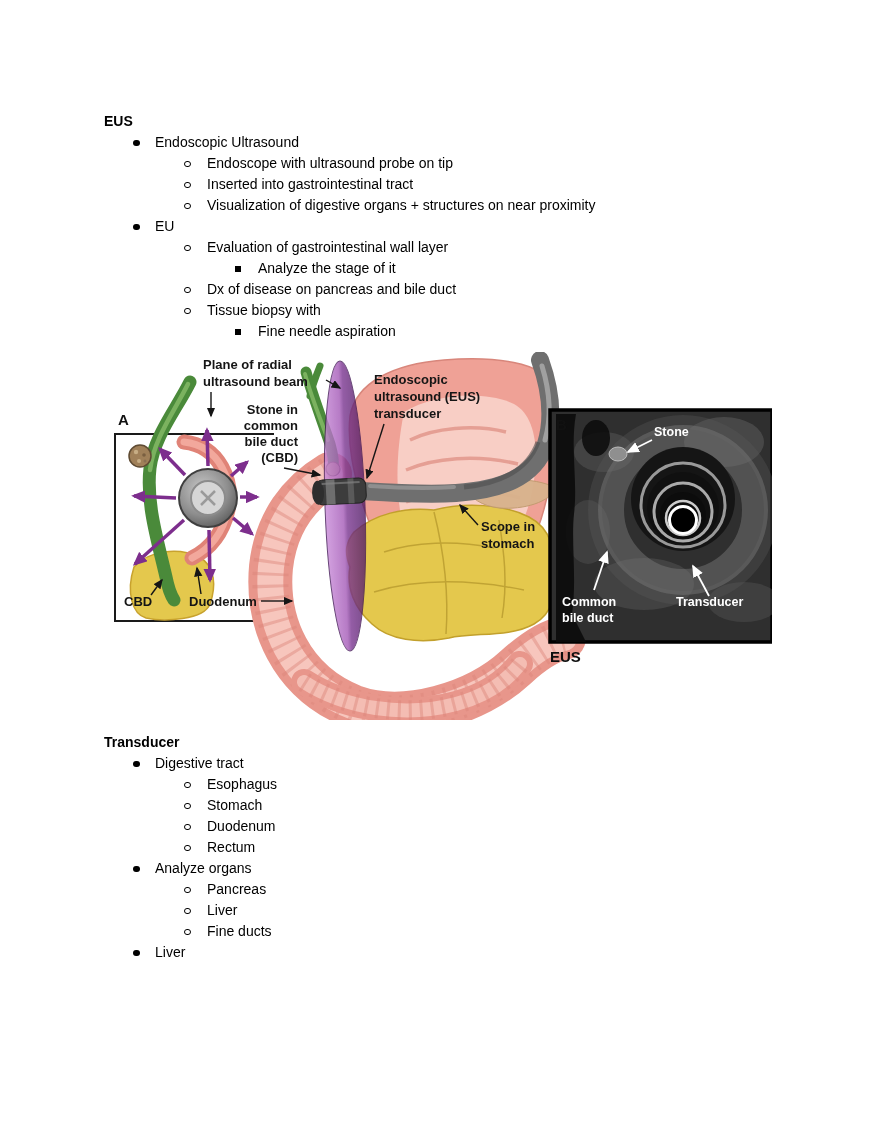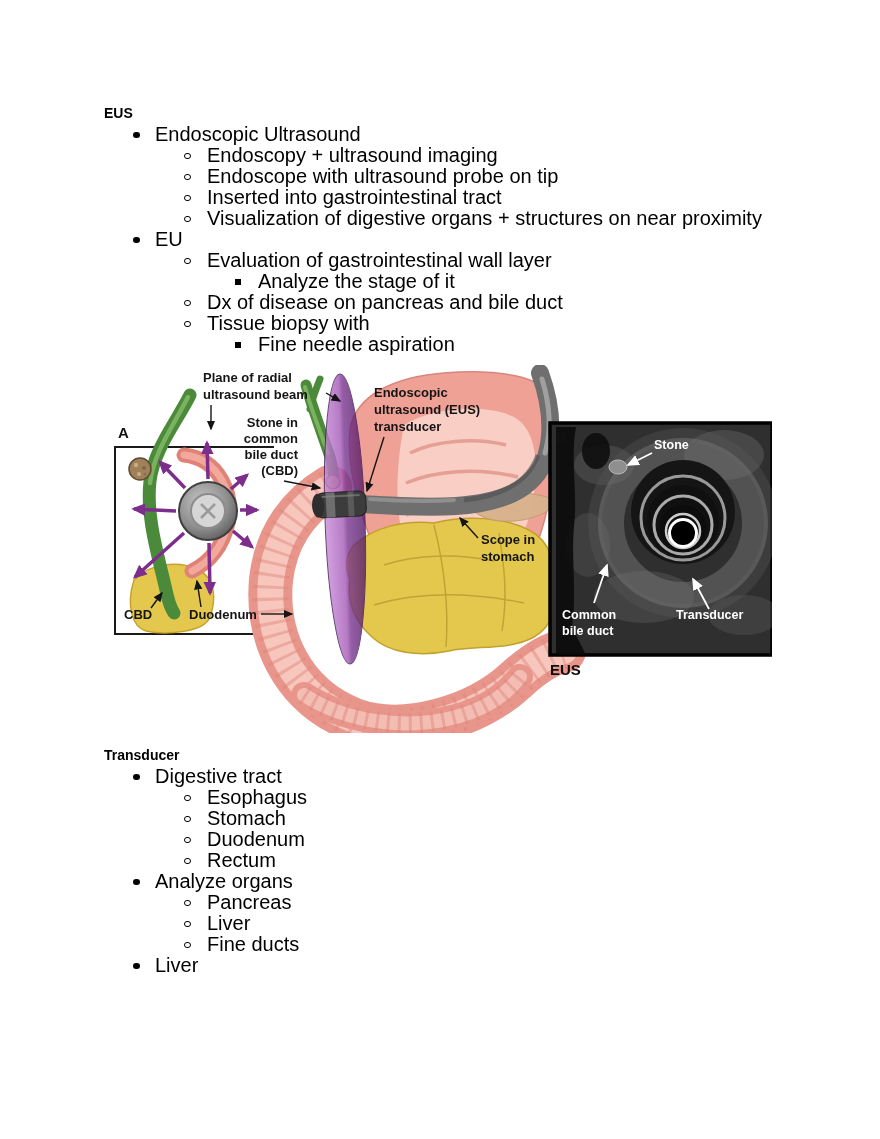--- a/index.html
+++ b/index.html
@@ -1,20 +1,20 @@
 <!DOCTYPE html>
 <html><head>
 <meta charset="utf-8">
 <style>
   html,body{margin:0;padding:0;background:#ffffff;}
   .page{position:relative;width:880px;height:1139px;background:#ffffff;overflow:hidden;
         font-family:"Liberation Sans",sans-serif;color:#000;}
-  .doc{position:absolute;left:0;top:0;width:880px;padding:103px 0 0 104px;box-sizing:border-box;}
+  .doc{position:absolute;left:0;top:8px;width:880px;padding:103px 0 0 104px;box-sizing:border-box;}
   .heading{font-size:14px;font-weight:bold;line-height:21px;margin:0;}
-  .li{position:relative;font-size:20px;line-height:21px;}
+  .li{position:relative;font-size:14px;line-height:21px;}
   .li .t{white-space:nowrap;}
   .l1{padding-left:51px;}
   .l2{padding-left:103px;}
   .l3{padding-left:154px;}
   .bullet{position:absolute;display:block;}
   .disc{left:29px;top:7.5px;width:6.5px;height:6.5px;background:#000;border-radius:50%;}
   .circ{left:80px;top:7.5px;width:6.5px;height:6.5px;border:1.2px solid #000;border-radius:50%;box-sizing:border-box;background:transparent;}
   .sq{left:131px;top:8px;width:6px;height:6px;background:#000;}
   .figure{position:relative;width:668px;height:368px;margin:10px 0 12px 0;}
   svg text{font-family:"Liberation Sans",sans-serif;}
@@ -26,21 +26,20 @@
   .ldrw{stroke:#ffffff;stroke-width:1.8;fill:none;}
 </style>
 </head>
 <body>
 
 <div class="page">
   <div class="doc">
 
     <h3 class="heading">EUS</h3>
     <div class="li l1"><span class="bullet disc"></span><span class="t">Endoscopic Ultrasound</span></div>
-    <div class="li l2"><span class="bullet circ"></span><span class="t">Endoscopy + ultrasound imaging</span></div>
     <div class="li l2"><span class="bullet circ"></span><span class="t">Endoscope with ultrasound probe on tip</span></div>
     <div class="li l2"><span class="bullet circ"></span><span class="t">Inserted into gastrointestinal tract</span></div>
     <div class="li l2"><span class="bullet circ"></span><span class="t">Visualization of digestive organs + structures on near proximity</span></div>
     <div class="li l1"><span class="bullet disc"></span><span class="t">EU</span></div>
     <div class="li l2"><span class="bullet circ"></span><span class="t">Evaluation of gastrointestinal wall layer</span></div>
     <div class="li l3"><span class="bullet sq"></span><span class="t">Analyze the stage of it</span></div>
     <div class="li l2"><span class="bullet circ"></span><span class="t">Dx of disease on pancreas and bile duct</span></div>
     <div class="li l2"><span class="bullet circ"></span><span class="t">Tissue biopsy with</span></div>
     <div class="li l3"><span class="bullet sq"></span><span class="t">Fine needle aspiration</span></div>
 

